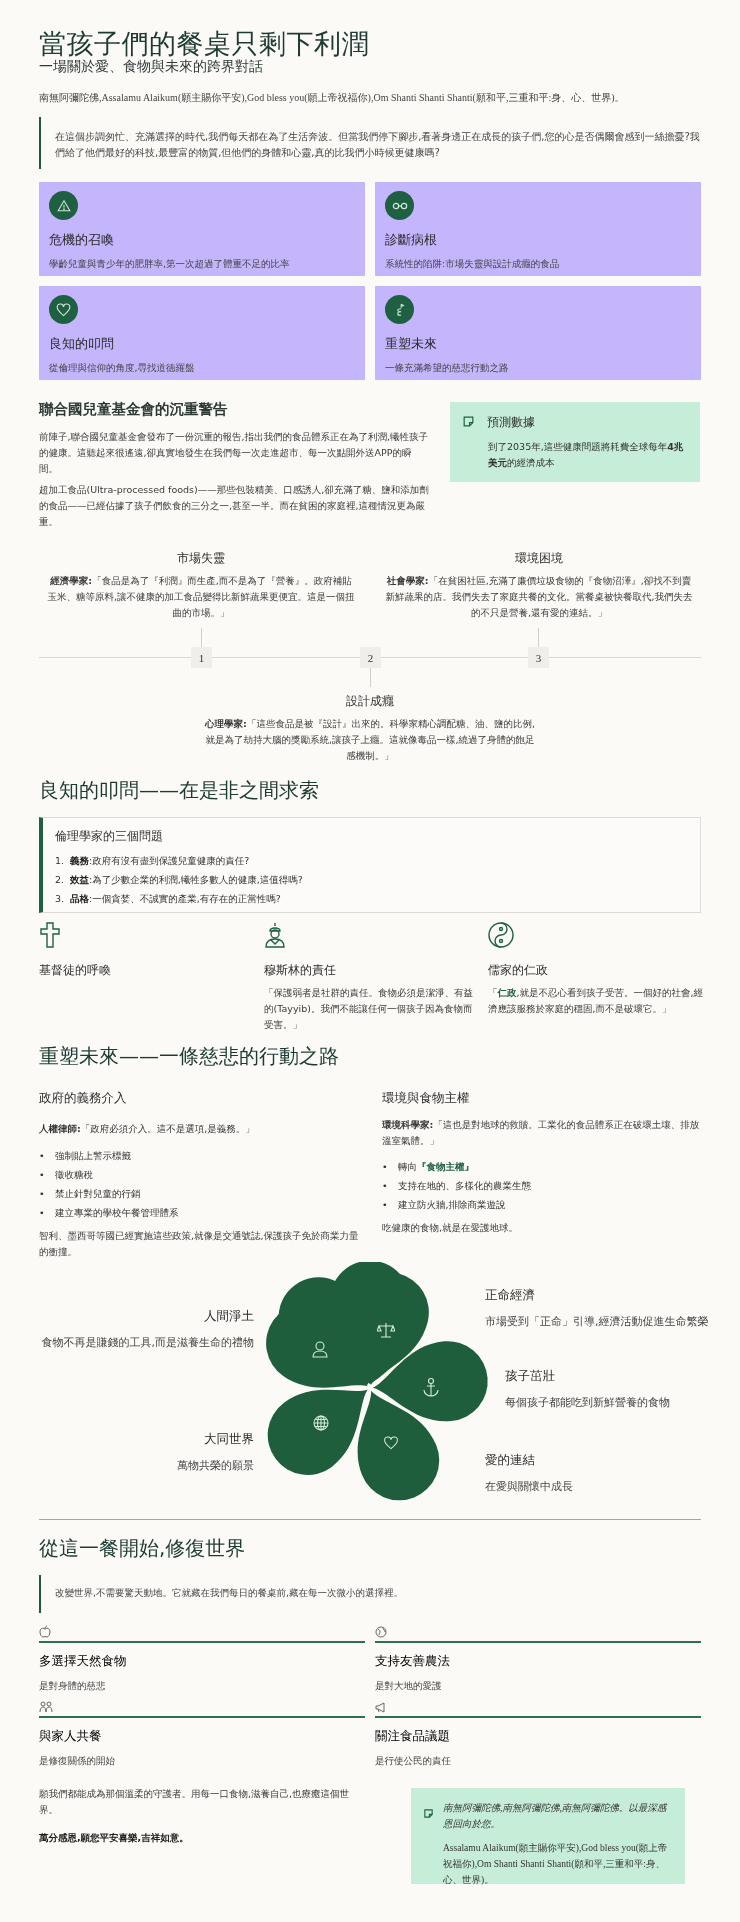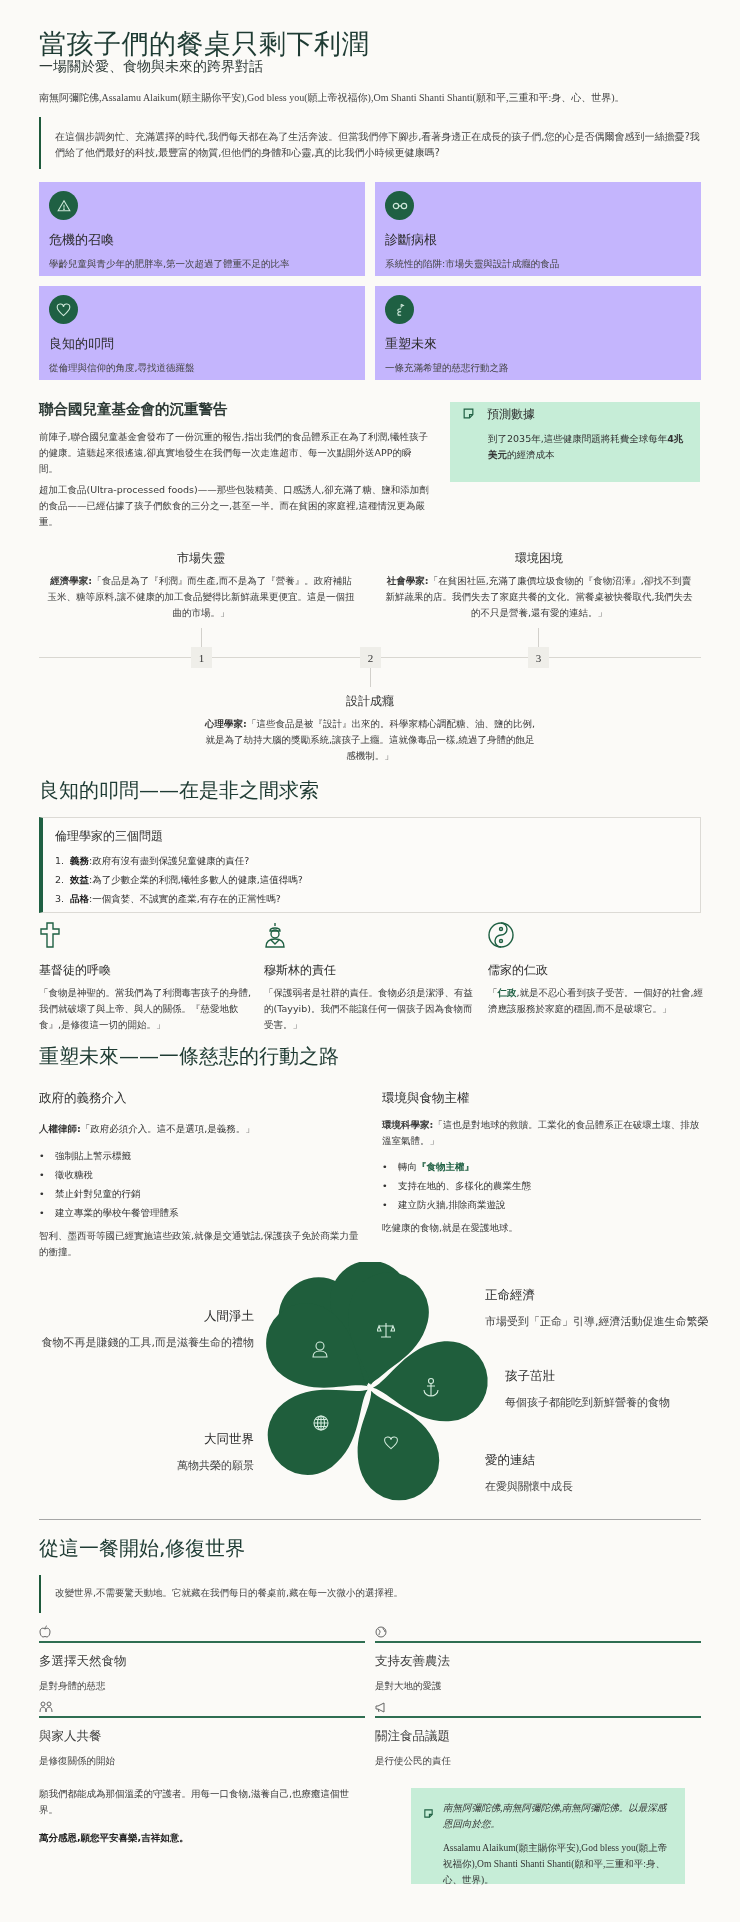--- a/index.html
+++ b/index.html
@@ -13,21 +13,21 @@
   .greet { left: 39px; top: 91px; font-size: 10px; color: #444; }
   .quote1 { left: 39px; top: 117px; width: 662px; height: 52px; border-left: 2px solid #1e5a3c; padding: 12px 0 0 14px; font-size: 10px; line-height: 15.5px; color: #444; }
 
   .card { background: #c4b5fd; width: 326px; height: 94px; padding: 9px 10px; }
   .card .ic { width: 29px; height: 29px; border-radius: 50%; background: #1f6043; display: flex; align-items: center; justify-content: center; }
   .card .t { font-size: 13px; color: #2b2b2b; margin-top: 11px; }
   .card .d { font-size: 9.5px; color: #444; margin-top: 9px; }
 
   .sec2-title { left: 39px; top: 400px; font-size: 14.5px; color: #2d3a36; }
   .para { font-size: 9.5px; line-height: 16px; color: #3a3a3a; }
-  .stat { left: 450px; top: 402px; width: 250px; height: 80px; background: #c6edd7; padding: 4px 12px; }
+  .stat { left: 450px; top: 402px; width: 250px; height: 80px; background: #c6edd7; padding: 12px 12px; }
   .stat .hd { display: flex; align-items: center; gap: 12px; font-size: 12px; color: #2d2d2d; }
   .stat .bd { margin-left: 26px; margin-top: 8px; font-size: 9.5px; line-height: 16px; color: #333; }
 
   .tl-col { text-align: center; }
   .tl-col .t { font-size: 12px; color: #2d2d2d; }
   .tl-col .b { font-size: 9.5px; line-height: 16px; color: #3a3a3a; margin-top: 6px; }
   .tl-line { left: 39px; top: 657px; width: 662px; height: 1px; background: #d9d7d1; }
   .tl-v { width: 1px; background: #d2d0cb; }
   .tl-num { width: 21px; height: 21px; background: #efeee9; font-size: 11px; display: flex; align-items: center; justify-content: center; color: #333; }
 
@@ -49,21 +49,21 @@
 
   .fl-t { font-size: 12.5px; color: #2d2d2d; }
   .fl-d { font-size: 11px; color: #444; margin-top: 10px; }
 
   .divider { left: 39px; top: 1519px; width: 662px; height: 1px; background: #a6a6a6; }
   .quote2 { left: 39px; top: 1575px; width: 662px; height: 38px; border-left: 2px solid #1e5a3c; padding: 12px 0 0 14px; font-size: 9.5px; color: #444; }
 
   .act { width: 326px; }
   .act .ic { height: 14px; }
   .act .ln { height: 2px; background: #2f6e52; margin-top: 4px; }
-  .act .t { font-size: 12.5px; color: #404040; margin-top: 10px; }
+  .act .t { font-size: 12.5px; color: #000000; margin-top: 10px; }
   .act .d { font-size: 9.5px; color: #444; margin-top: 10px; }
 
   .end-l { left: 39px; top: 1786px; width: 320px; }
   .end-r { left: 383px; top: 1788px; width: 274px; height: 96px; background: #c6edd7; padding: 12px 12px; margin-left: 28px; }
   .end-r .it { font-style: italic; font-size: 9.5px; line-height: 16px; color: #333; margin-left: 20px; }
   .end-r .p { font-size: 9.5px; line-height: 16px; color: #333; margin-left: 20px; margin-top: 8px; }
 </style>
 </head>
 <body>
 
@@ -157,21 +157,20 @@
     <li><span style="display:inline-block;width:15px;">2.</span><b>效益</b><span>:為了少數企業的利潤,犧牲多數人的健康,這值得嗎?</span></li>
     <li><span style="display:inline-block;width:15px;">3.</span><b>品格</b><span>:一個貪婪、不誠實的產業,有存在的正當性嗎?</span></li>
   </ol>
 </div>
 
 <div class="abs faith" style="left:39px;top:922px;">
   <span><svg width="22" height="26" viewBox="0 0 22 26" fill="none" stroke="#1f6043" stroke-width="1.4">
         <path d="M8 1 h6 v6 h6 v5 h-6 v13 h-6 v-13 h-6 v-5 h6 z"></path>
       </svg></span>
   <div class="t">基督徒的呼喚</div>
-  <div class="b">「食物是神聖的。當我們為了利潤毒害孩子的身體,我們就破壞了與上帝、與人的關係。『慈愛地飲食』,是修復這一切的開始。」</div>
 </div>
 <div class="abs faith" style="left:264px;top:922px;">
   <span><svg width="22" height="26" viewBox="0 0 22 26" fill="none" stroke="#1f6043" stroke-width="1.4">
         <path d="M11 1 v3"></path>
         <path d="M6 9 c0 -4 10 -4 10 0 z"></path>
         <circle cx="11" cy="12" r="4"></circle>
         <path d="M2 25 c0 -6 4 -8 9 -8 c5 0 9 2 9 8 z"></path>
         <path d="M7 18 l4 4 l4 -4"></path>
       </svg></span>
   <div class="t">穆斯林的責任</div>

